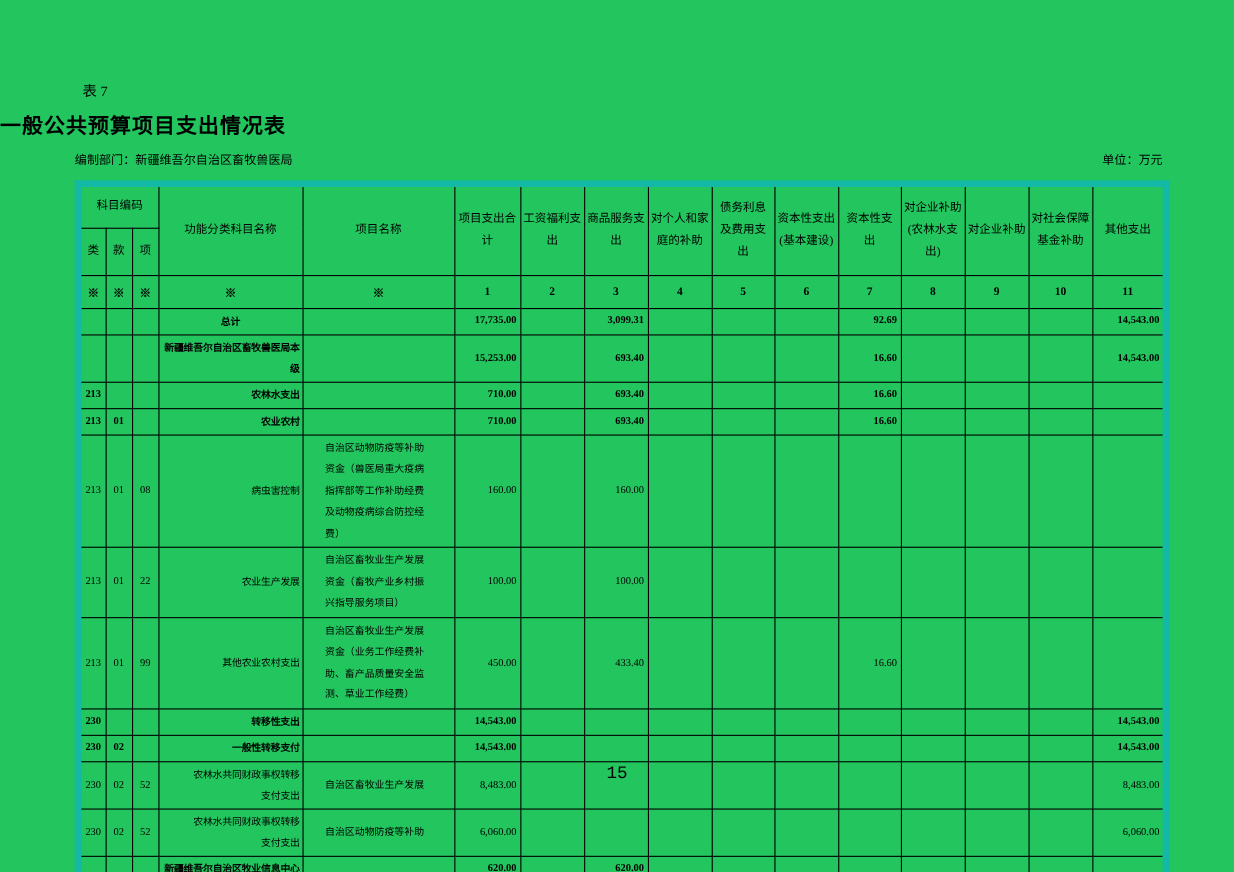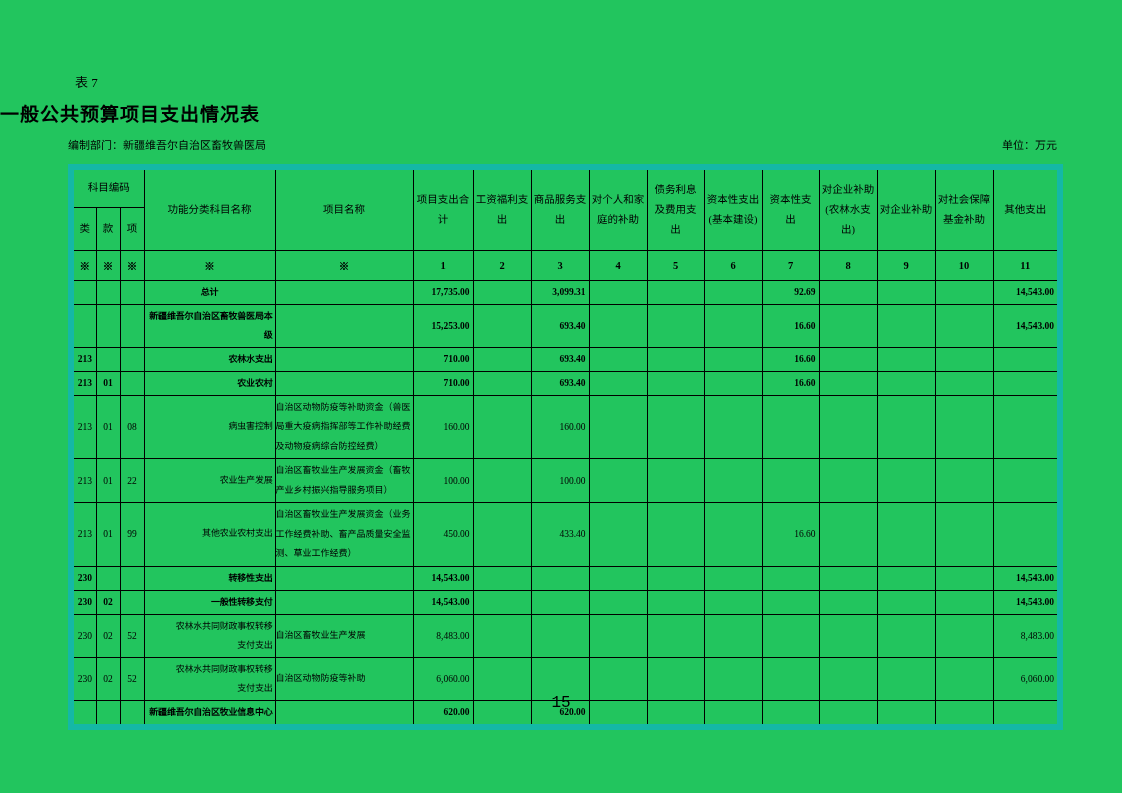--- a/index.html
+++ b/index.html
@@ -37,21 +37,21 @@
     text-align: center; padding: 1px 2px;
   }
   tr.hdr-top { height: 40px; }
   tr.hdr-sub { height: 43px; }
   tr.marker-row { height: 30px; }
   tr.marker-row td { text-align: center; font-weight: bold; font-size: 10.5px; }
   tbody tr { height: 21px; }
   td.code { text-align: center; font-size: 9.5px; }
   td.func { text-align: right; font-size: 9px; line-height: 19px; padding: 2px 2px; letter-spacing: -0.2px; }
   td.func.center { text-align: center; text-indent: 0 !important; }
-  td.project { text-align: left; font-size: 9px; line-height: 19.5px; padding: 2px 0; }
+  td.project { text-align: left; font-size: 9px; line-height: 19.5px; padding: 2px 20px; }
   td.val { text-align: right; font-size: 9.5px; padding: 1px 3px; }
   tr.bold td { font-weight: bold; }
   .page-number {
     position: absolute; top: 694px; left: 0; width: 100%;
     text-align: center; font-size: 16px; font-family: Liberation Mono, monospace;
   }
 </style>
 </head>
 <body>
 
@@ -232,21 +232,21 @@
           <td class="val"></td>
           <td class="val"></td>
           <td class="val"></td>
           <td class="val"></td>
           <td class="val"></td>
         </tr>
         <tr>
           <td class="code">213</td>
           <td class="code">01</td>
           <td class="code">99</td>
-          <td class="func" style="text-indent: 27px; font-family: Liberation Mono, monospace;">其他农业农村支出</td>
+          <td class="func" style="text-indent: 27px;">其他农业农村支出</td>
           <td class="project">自治区畜牧业生产发展资金（业务工作经费补助、畜产品质量安全监测、草业工作经费）</td>
           <td class="val">450.00</td>
           <td class="val"></td>
           <td class="val">433.40</td>
           <td class="val"></td>
           <td class="val"></td>
           <td class="val"></td>
           <td class="val">16.60</td>
           <td class="val"></td>
           <td class="val"></td>

